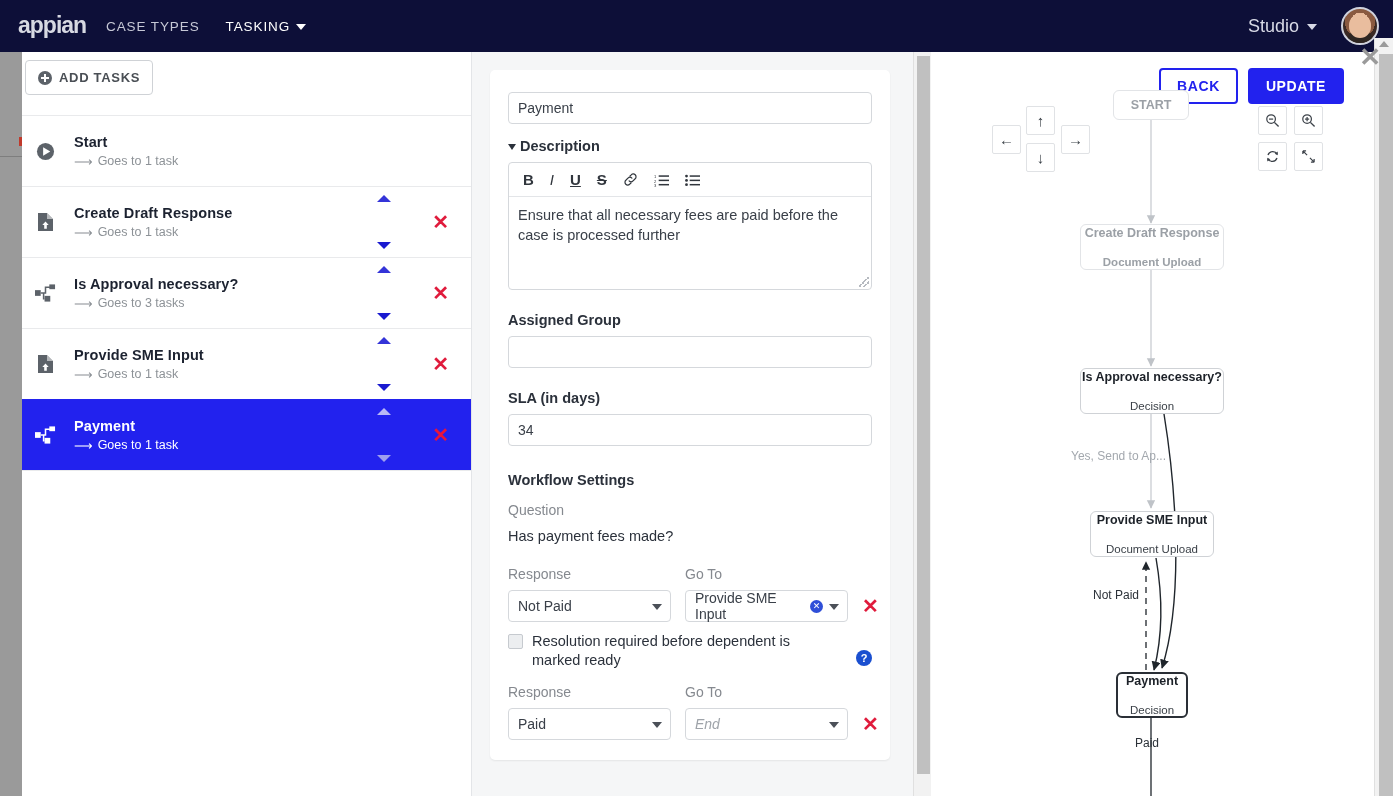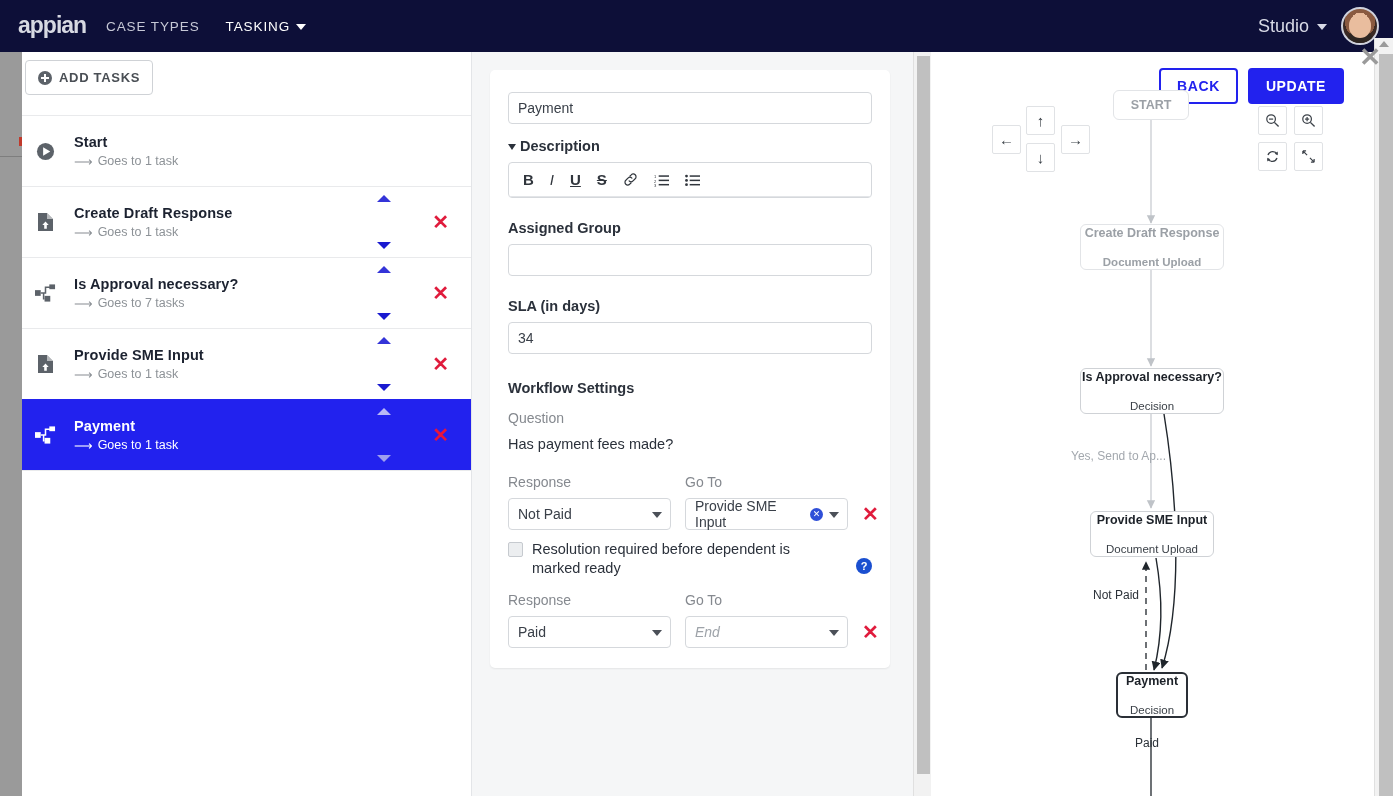--- a/index.html
+++ b/index.html
@@ -32,21 +32,21 @@
   .nav-link.active { color: #ffffff; }
   .caret-d {
     width: 0; height: 0;
     border-left: 5px solid transparent;
     border-right: 5px solid transparent;
     border-top: 6px solid currentColor;
     margin-top: 2px;
   }
   .nav-right {
     margin-left: auto; display: flex; align-items: center;
-    gap: 14px; margin-right: 14px;
+    gap: 24px; margin-right: 14px;
   }
   .studio-menu {
     color: #d8dae6; font-size: 18px; display: flex;
     align-items: center; gap: 8px; cursor: pointer;
   }
   .avatar {
     width: 38px; height: 38px; border-radius: 50%;
     background: radial-gradient(circle at 50% 38%, #e8b99a 0 34%, #8a5a40 34% 56%, #3b2a24 56% 100%);
     border: 2px solid #cfd2dd; overflow: hidden; position: relative;
     cursor: pointer;
@@ -422,21 +422,21 @@
             <rect x="0" y="7" width="6" height="6" fill="currentColor"></rect>
             <rect x="15" y="1" width="6" height="5" fill="currentColor"></rect>
             <rect x="10" y="13" width="6" height="6" fill="currentColor"></rect>
             <path d="M6 10h5V4h5M6 10h3v6h1" stroke="currentColor" stroke-width="1.6" fill="none"></path>
           </svg>
         </div>
         <div class="task-text">
           <div class="task-title">Is Approval necessary?</div>
           <div class="task-sub">
             <span class="arrow-glyph">⟶</span>
-            <span>Goes to 7 tasks</span>
+            <span>Goes to 3 tasks</span>
           </div>
         </div>
         <div class="order-ctrl">
           <span class="tri-up"></span>
           <span class="tri-dn"></span>
         </div>
         <span class="del-x">✕</span>
       </div>
 
       <div class="task-row">
@@ -532,20 +532,24 @@
             <svg width="15" height="14" viewBox="0 0 16 14">
                 <circle cx="1.6" cy="2.8" r="1.5" fill="#31363d"></circle>
                 <circle cx="1.6" cy="7.4" r="1.5" fill="#31363d"></circle>
                 <circle cx="1.6" cy="12" r="1.5" fill="#31363d"></circle>
                 <rect x="5" y="2" width="11" height="1.6" fill="#31363d"></rect>
                 <rect x="5" y="6.6" width="11" height="1.6" fill="#31363d"></rect>
                 <rect x="5" y="11.2" width="11" height="1.6" fill="#31363d"></rect>
               </svg>
           </span>
         </div>
+        <div class="rte-body">
+          <span>Ensure that all necessary fees are paid before the case is processed further</span>
+          <span class="resize-grip"></span>
+        </div>
       </div>
 
       <div class="f-label mt22">Assigned Group</div>
       <input class="f-input" placeholder="" style="">
 
       <div class="f-label mt22">SLA (in days)</div>
       <input class="f-input" value="34" style="">
 
       <div class="sec-head">Workflow Settings</div>
       <div class="sub-muted">Question</div>

